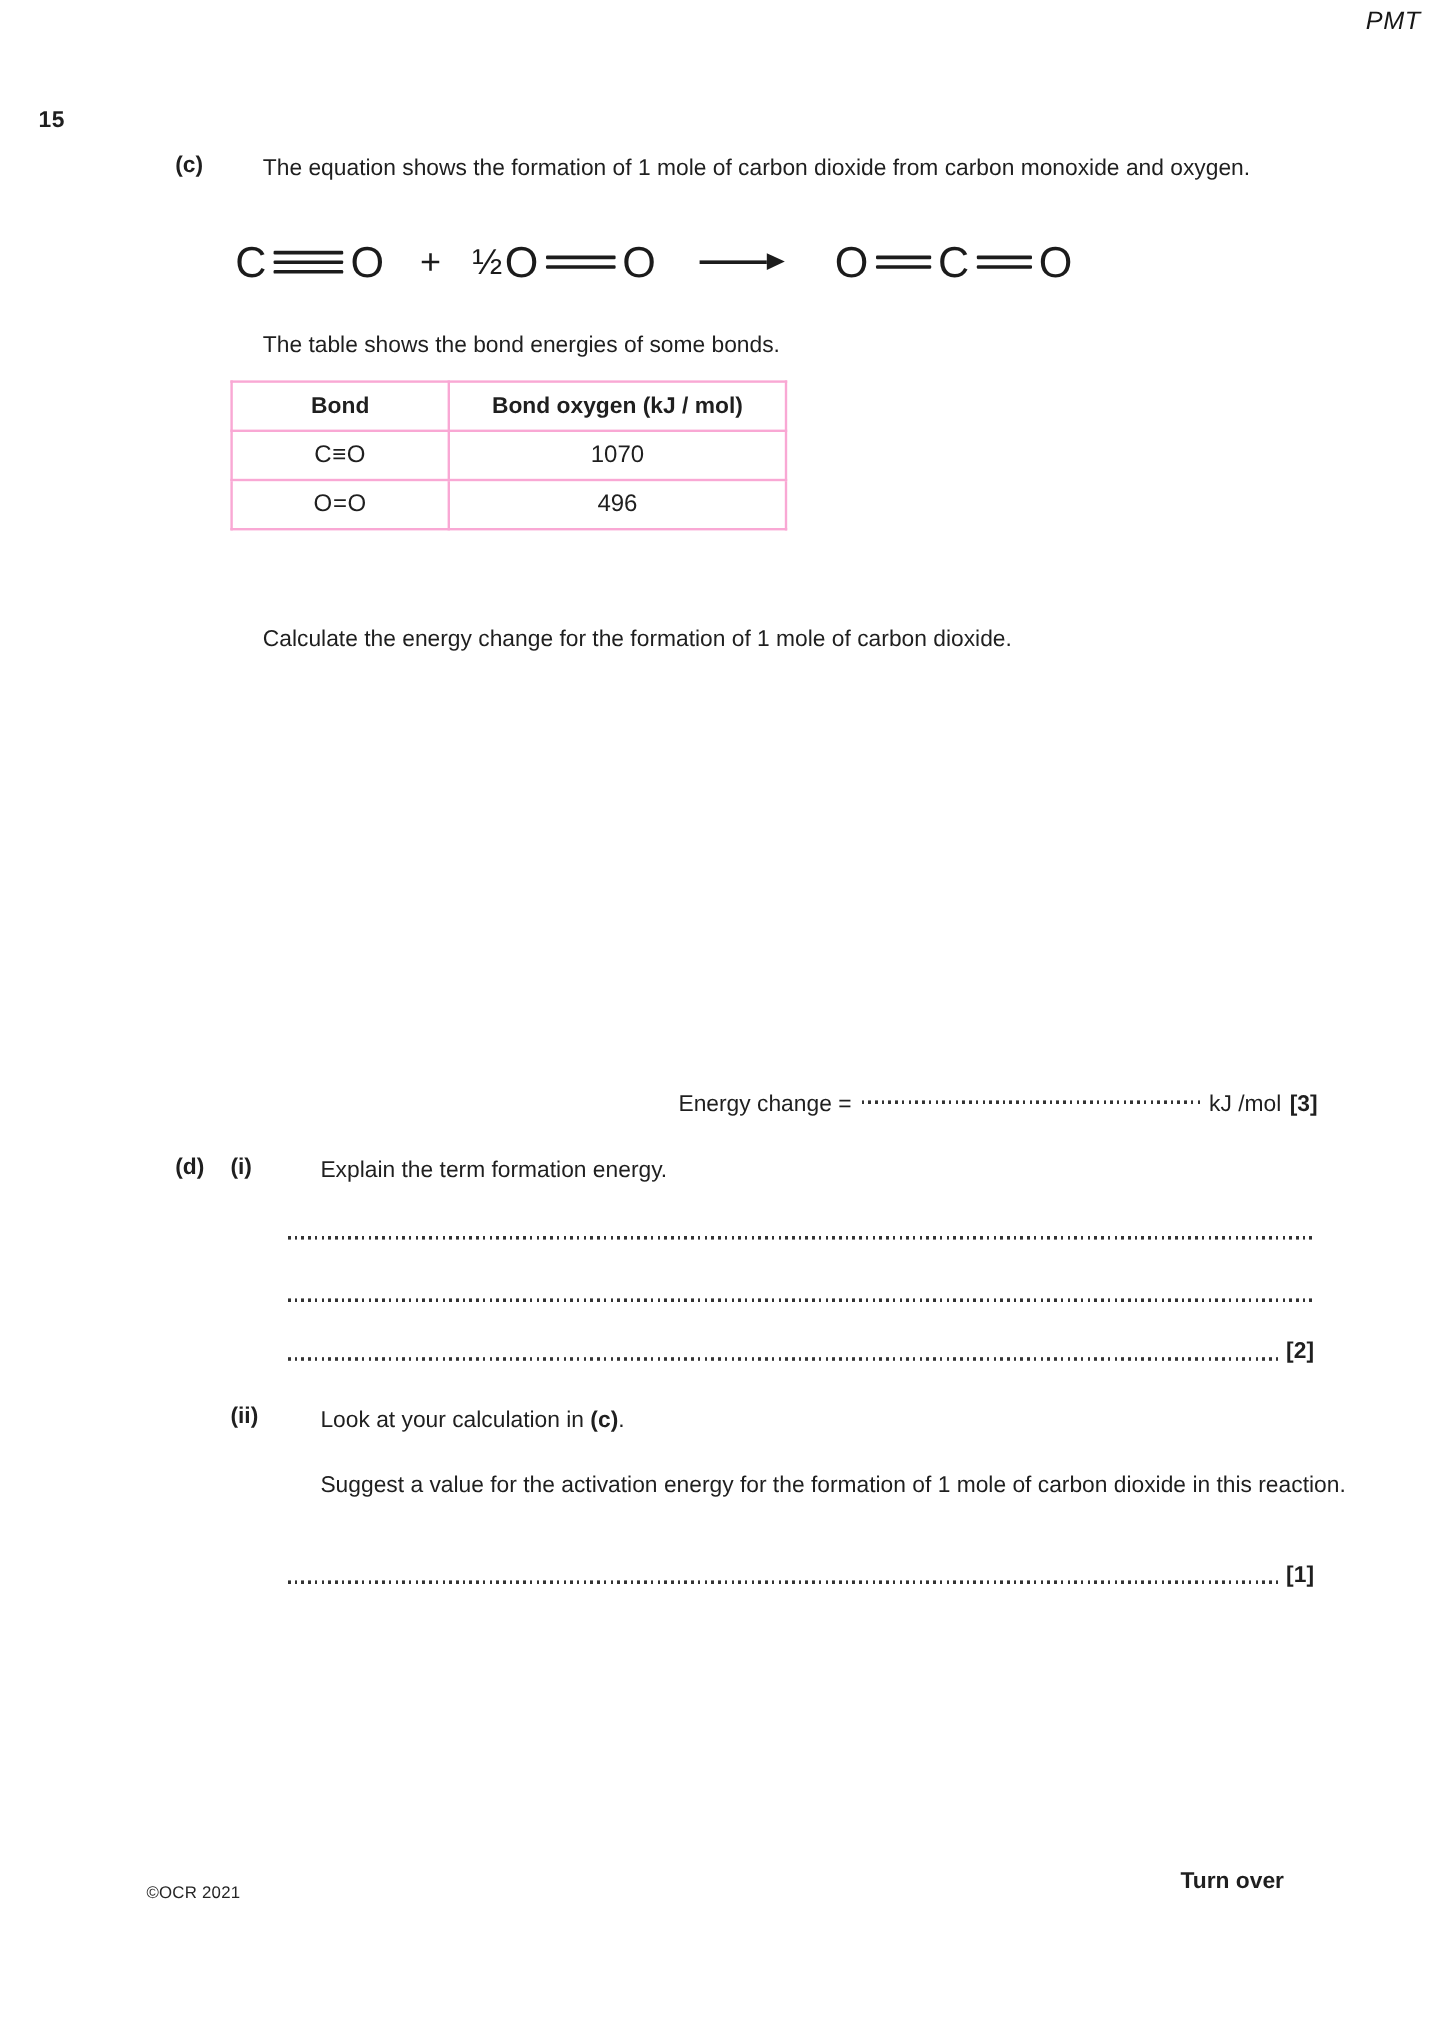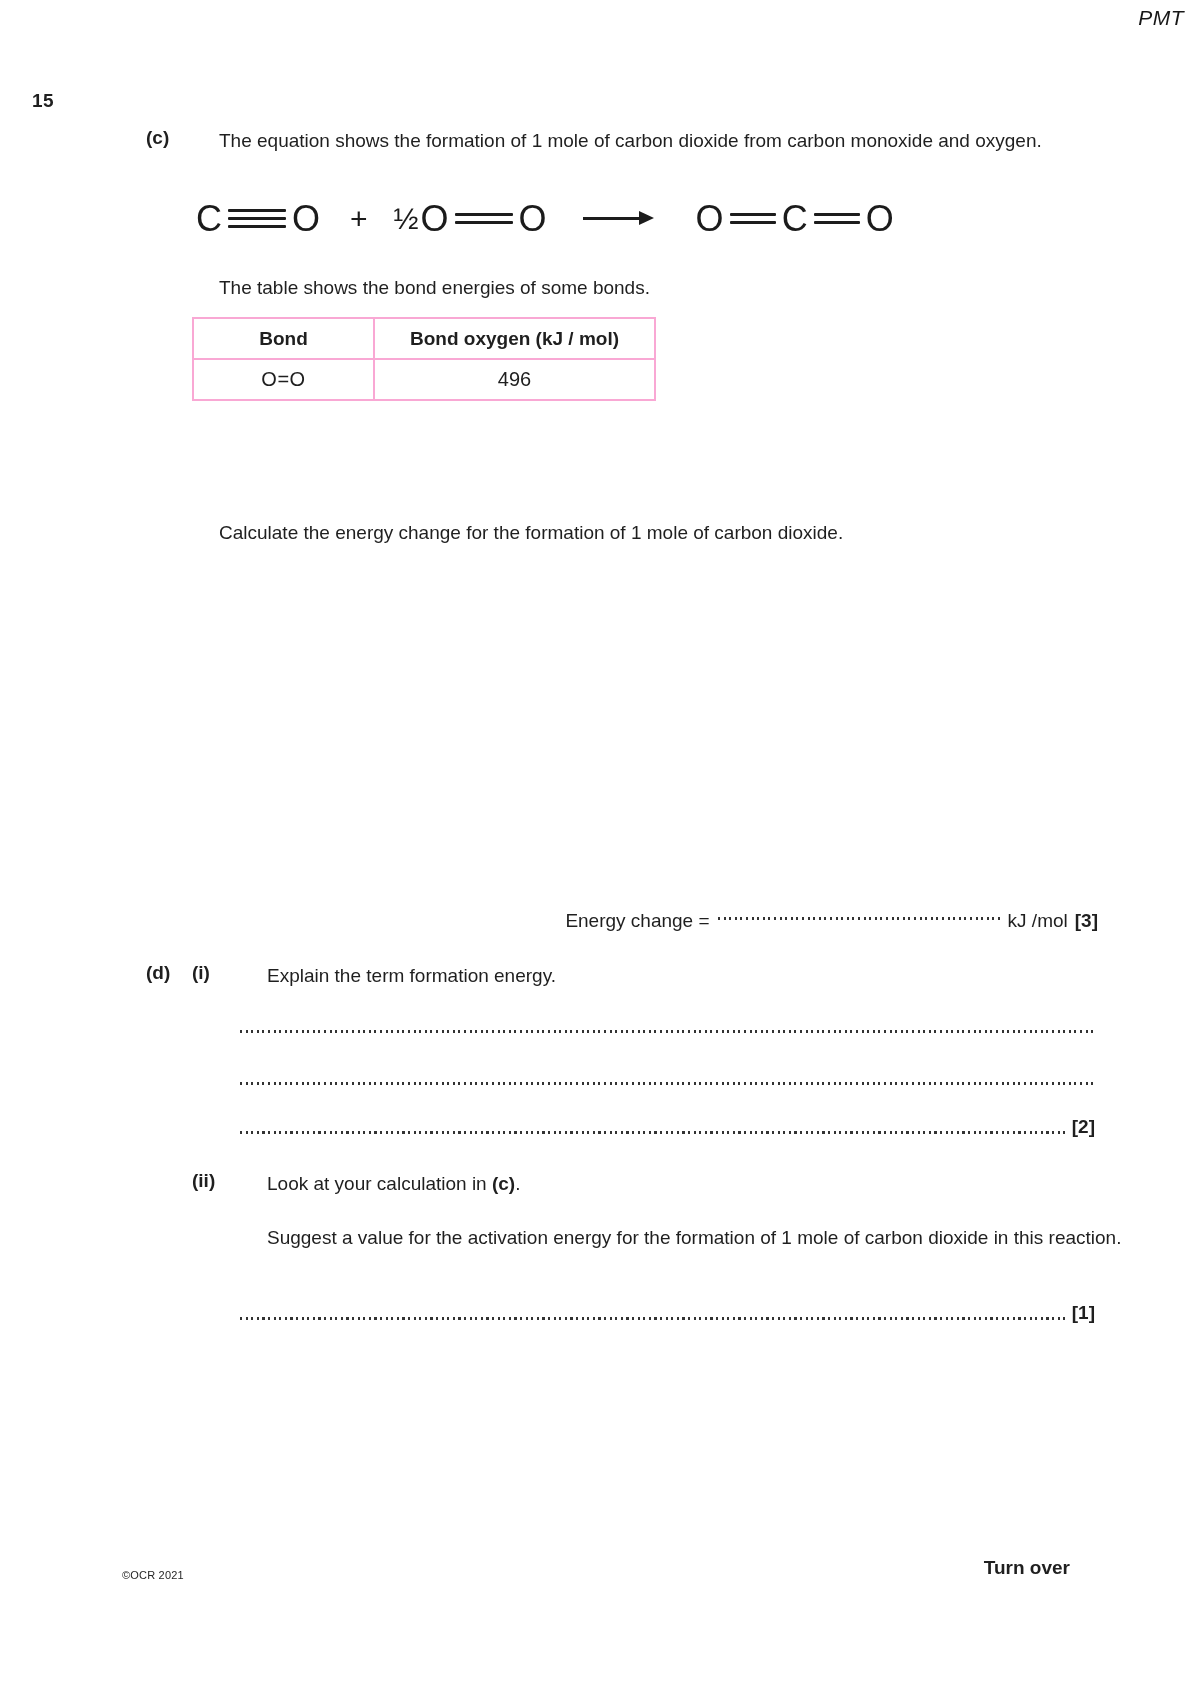--- a/index.html
+++ b/index.html
@@ -56,21 +56,21 @@
   .energy-row .lead{display:inline-block;width:282px;height:3px;margin:0 8px 6px 8px;}
   .energy-row .marks{font-size:19px;line-height:26px;font-weight:bold;margin-left:7px;}
 
   .lab-d{left:146px;top:962px;font-size:19px;font-weight:bold;}
   .lab-di{left:192px;top:962px;font-size:19px;font-weight:bold;}
   .di-prompt{left:240px;top:962px;}
   .lab-dii{left:192px;top:1170px;font-size:19px;font-weight:bold;}
   .dii-prompt{left:240px;top:1170px;}
   .dii-task{left:240px;top:1224px;width:855px;text-align:justify;}
 
-  .footer-copy{left:122px;top:1569px;font-size:11px;color:#262626;letter-spacing:.2px;}
+  .footer-copy{left:122px;top:1569px;font-size:14px;color:#262626;letter-spacing:.2px;}
   .turnover{right:130px;top:1557px;font-size:19px;font-weight:bold;}
 </style>
 </head>
 <body>
 
 <div class="abs pmt">PMT</div>
 <div class="abs pagenum">15</div>
 
 <div class="abs lab-c">(c)</div>
 <div class="abs intro-c t19">The equation shows the formation of 1 mole of carbon dioxide from carbon monoxide and oxygen.</div>
@@ -116,20 +116,24 @@
       <col class="c2">
     </colgroup>
   <thead>
     <tr>
       <th>Bond</th>
       <th>Bond oxygen (kJ / mol)</th>
     </tr>
   </thead>
   <tbody>
     <tr>
+      <td class="bondcell">C≡O</td>
+      <td>1070</td>
+    </tr>
+    <tr>
       <td class="bondcell">O=O</td>
       <td>496</td>
     </tr>
   </tbody>
 </table>
 
 <div class="abs calc t19">Calculate the energy change for the formation of 1 mole of carbon dioxide.</div>
 
 <div class="abs energy-row">
   <span>Energy change =</span>

